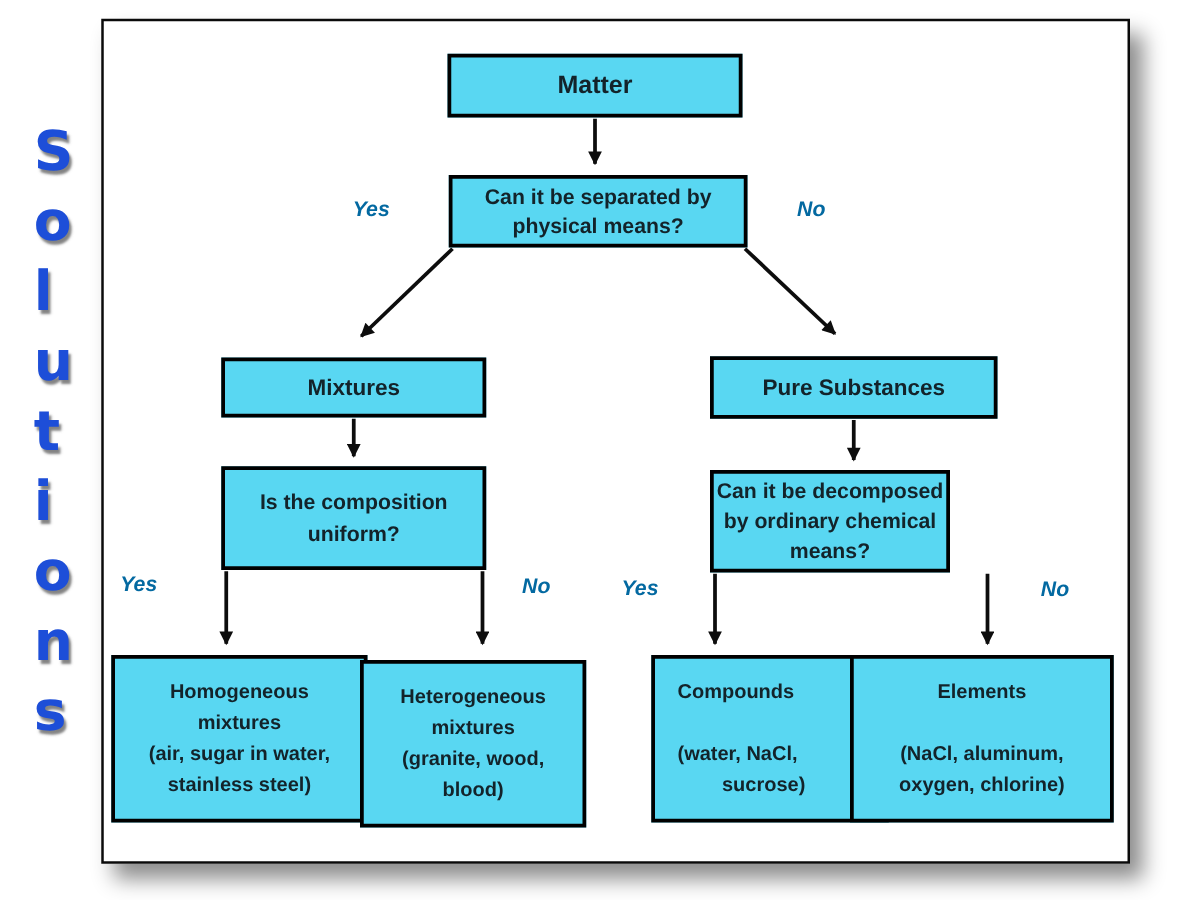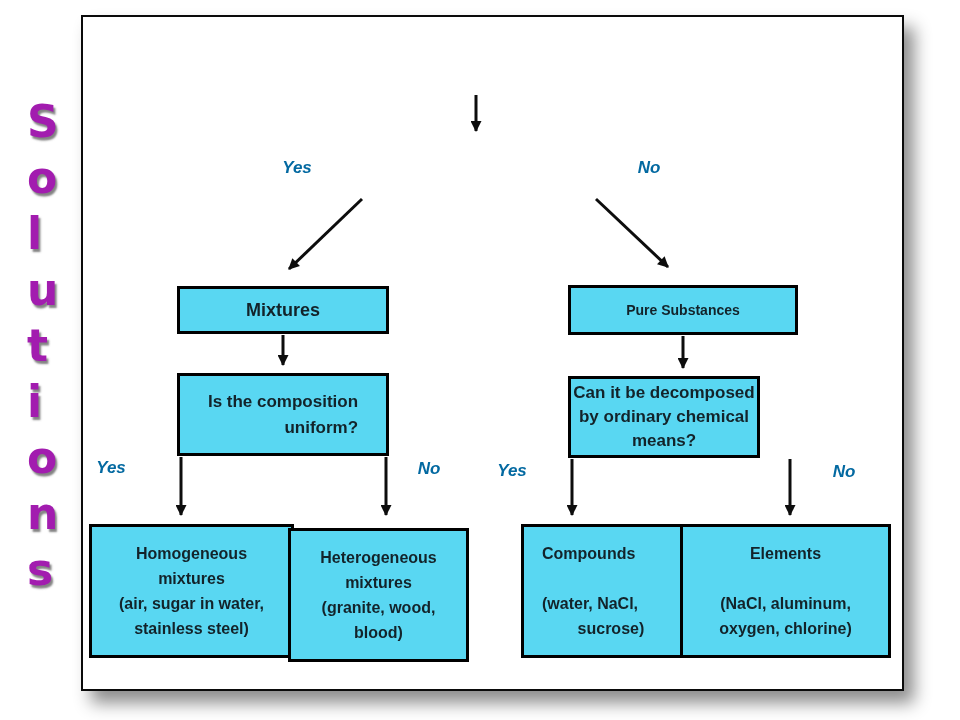--- a/index.html
+++ b/index.html
@@ -20,21 +20,21 @@
   
   .vertical-title {
     position: absolute;
     left: 27px;
     top: 94px;
     width: 2px;
     font-family: "DejaVu Sans", sans-serif;
     font-weight: bold;
     font-size: 44px;
     line-height: 56px;
-    color: #a21caf;
+    color: #1d4ed8;
     text-align: center;
     word-break: break-all;
     white-space: normal;
     text-shadow: 2px 3px 2px rgba(90, 90, 90, 0.75);
     user-select: none;
   }
 
   
   .slide {
     position: absolute;
@@ -62,22 +62,22 @@
     font-weight: bold;
     display: flex;
     align-items: center;
     justify-content: center;
     text-align: center;
     white-space: pre-line;
   }
   #n-matter        { left:275px; top:26px;  width:236px; height:51px;  font-size:20px; }
   #n-qphysical     { left:276px; top:123px; width:239px; height:58px;  font-size:17px; line-height:23px; }
   #n-mixtures      { left:94px;  top:269px; width:212px; height:48px;  font-size:18px; }
-  #n-quniform      { left:94px;  top:356px; width:212px; height:83px;  font-size:17px; line-height:26px;text-align:right; }
-  #n-pure          { left:485px; top:268px; width:230px; height:50px;  font-size:14px; }
+  #n-quniform      { left:94px;  top:356px; width:212px; height:83px;  font-size:17px; line-height:26px; }
+  #n-pure          { left:485px; top:268px; width:230px; height:50px;  font-size:18px; }
   #n-qdecomposed   { left:485px; top:359px; width:192px; height:82px;  font-size:17px; line-height:24px; }
   #n-homogeneous   { left:6px;   top:507px; width:205px; height:134px; font-size:16px; line-height:25px; }
   #n-heterogeneous { left:205px; top:511px; width:181px; height:134px; font-size:16px; line-height:25px; }
   #n-compounds     { left:396px; top:507px; width:190px; height:134px; font-size:16px; line-height:25px;
                      white-space:pre; justify-content:flex-start; text-align:left; padding-left:18px;margin-left:42px; }
   #n-elements      { left:597px; top:507px; width:211px; height:134px; font-size:16px; line-height:25px; }
 
   
   .edge-label {
     position: absolute;
@@ -128,20 +128,23 @@
         <line x1="279" y1="182" x2="206" y2="252" marker-end="url(#ah)"></line>
         <line x1="513" y1="182" x2="585" y2="250" marker-end="url(#ah)"></line>
         <line x1="200" y1="318" x2="200" y2="348" marker-end="url(#ah)"></line>
         <line x1="600" y1="319" x2="600" y2="351" marker-end="url(#ah)"></line>
         <line x1="98" y1="440" x2="98" y2="498" marker-end="url(#ah)"></line>
         <line x1="303" y1="440" x2="303" y2="498" marker-end="url(#ah)"></line>
         <line x1="489" y1="442" x2="489" y2="498" marker-end="url(#ah)"></line>
         <line x1="707" y1="442" x2="707" y2="498" marker-end="url(#ah)"></line>
       </svg>
 
+      <div class="node" id="n-matter">Matter</div>
+      <div class="node" id="n-qphysical">Can it be separated by
+physical means?</div>
       <div class="node" id="n-mixtures">Mixtures</div>
       <div class="node" id="n-quniform">Is the composition
 uniform?</div>
       <div class="node" id="n-pure">Pure Substances</div>
       <div class="node" id="n-qdecomposed">Can it be decomposed
 by ordinary chemical
 means?</div>
       <div class="node" id="n-homogeneous">Homogeneous
 mixtures
 (air, sugar in water,

